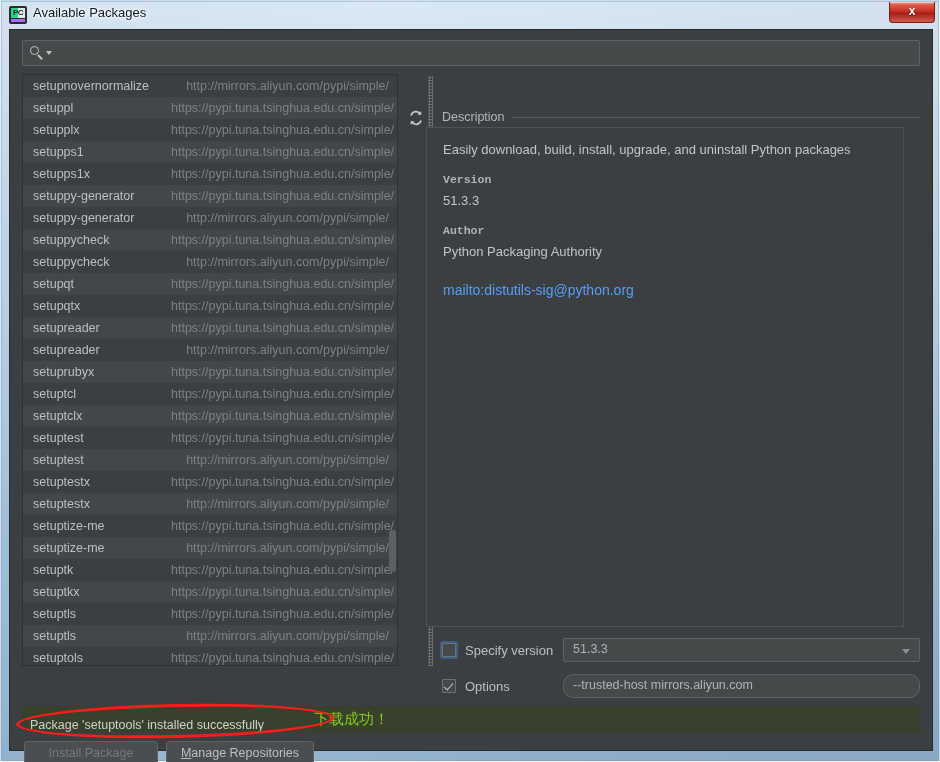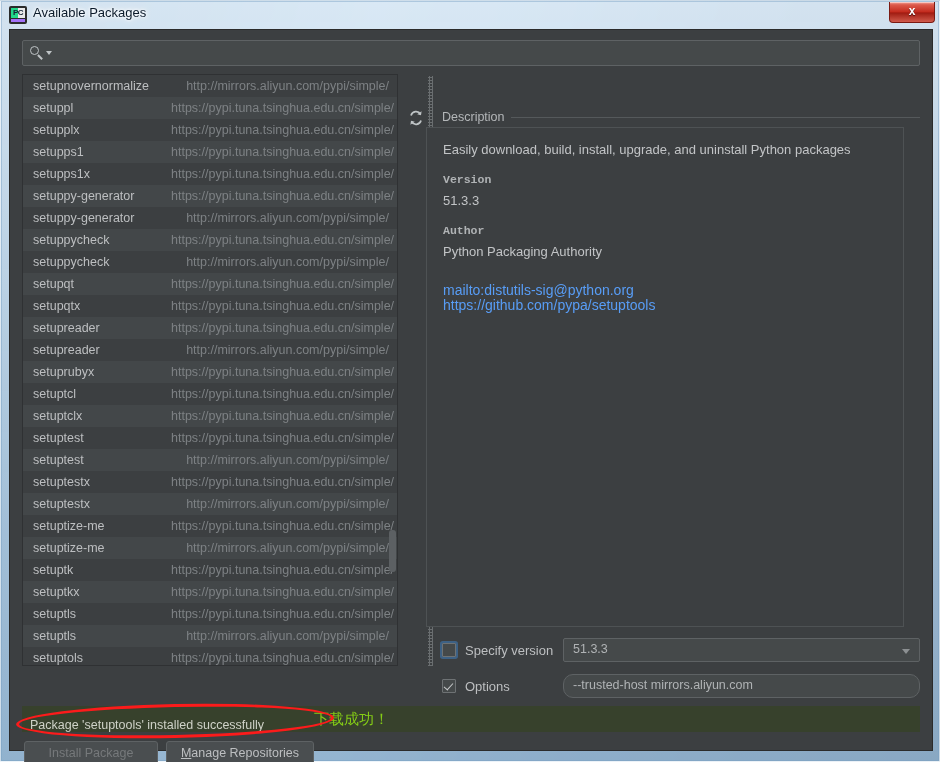--- a/index.html
+++ b/index.html
@@ -553,21 +553,20 @@
       <div id="desc-legend">Description</div>
 
       <div id="desc-box">
         <div class="desc-summary">Easily download, build, install, upgrade, and uninstall Python packages</div>
         <div class="desc-label">Version</div>
         <div class="desc-value">51.3.3</div>
         <div class="desc-label">Author</div>
         <div class="desc-value">Python Packaging Authority</div>
         <div class="desc-links">
           <a class="desc-link">mailto:distutils-sig@python.org</a>
-          <a class="desc-link">https://github.com/pypa/setuptools</a>
         </div>
       </div>
 
       <div id="specify-row">
         <div class="cbox focused"></div>
         <div class="cb-label">Specify version</div>
       </div>
       <div id="version-combo">
         <span class="val">51.3.3</span>
         <span class="arrow"></span>

